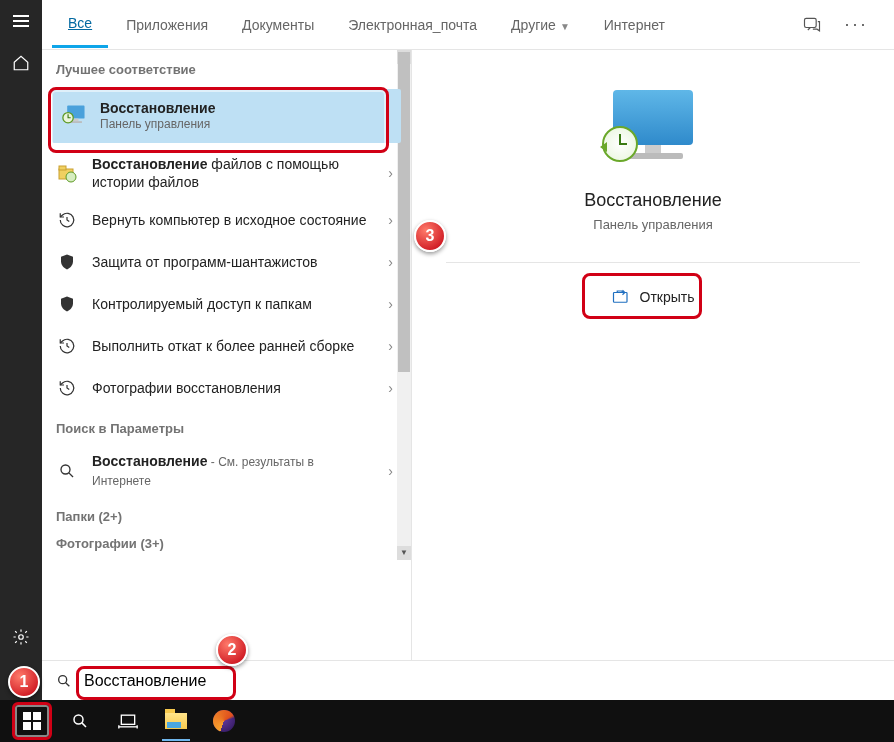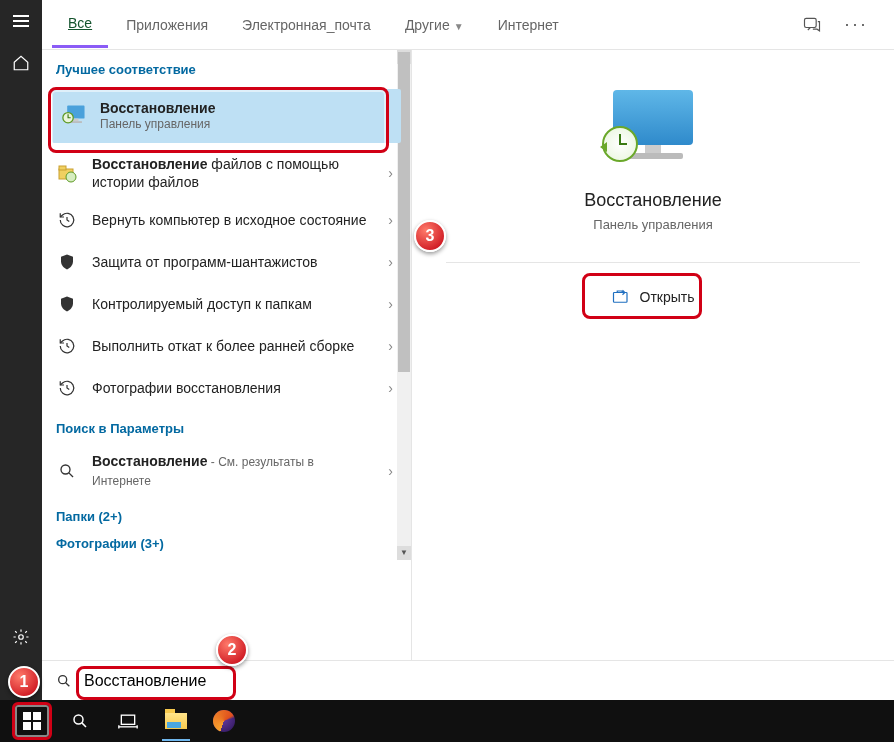--- a/index.html
+++ b/index.html
@@ -14,32 +14,32 @@
 .ham-burger { display: flex; flex-direction: column; gap: 3px; }
 .ham-burger span { width: 16px; height: 2px; background: #fff; }
 .sidebar-bottom { display: flex; flex-direction: column; }
 
 
 .main { flex: 1; display: flex; flex-direction: column; background: #fff; }
 
 
 .tabs { height: 50px; display: flex; align-items: center; padding: 0 10px; gap: 2px; border-bottom: 1px solid #e5e5e5; }
 .tab { padding: 14px 16px; font-size: 14px; color: #666; cursor: pointer; }
-.tab.active { color: #14532d; border-bottom: 3px solid #8b5cf6; font-weight: 500; text-decoration: underline; }
+.tab.active { color: #0369a1; border-bottom: 3px solid #0ea5e9; font-weight: 500; text-decoration: underline; }
 .tab-chevron { font-size: 10px; margin-left: 4px; color: #888; }
 .tabs-right { margin-left: auto; display: flex; gap: 8px; align-items: center; padding-right: 10px;}
 .tabs-right .ticon { width: 36px; height: 36px; display: flex; align-items: center; justify-content: center; color: #555; }
 
 
 .content { flex: 1; display: flex; position: relative; }
 
 
 .results { width: 370px; border-right: 1px solid #e5e5e5; overflow-y: hidden; position: relative; }
 .results-inner { height: 100%; }
-.section-header { font-size: 13px; font-weight: 600; padding: 12px 14px 8px; color: #0369a1; }
+.section-header { font-size: 13px; font-weight: 600; padding: 12px 14px 8px; color: #737373; }
 .result-item { display: flex; align-items: center; padding: 8px 12px; gap: 12px; cursor: pointer; position: relative; }
 .result-item .ri-icon { width: 26px; height: 26px; display: flex; align-items: center; justify-content: center; flex-shrink: 0; }
 .result-item .ri-text { flex: 1; font-size: 14px; color: #222; line-height: 1.3; }
 .result-item .ri-sub { font-size: 12px; color: #666; }
 .result-item .ri-chevron { color: #888; font-size: 14px; padding: 0 6px; }
 .result-item.best { background: #bee0f4; margin: 4px 10px; border-radius: 2px; padding: 10px 10px; }
 
 
 .hl-frame { position: absolute; border: 3px solid #d10015; border-radius: 8px; pointer-events: none; box-shadow: 0 0 0 2px rgba(255,255,255,0.5) inset; }
 
@@ -120,20 +120,21 @@
           </svg>
       </div>
     </div>
   </div>
 
   <div class="main">
 
     <div class="tabs">
       <div class="tab active">Все</div>
       <div class="tab">Приложения</div>
+      <div class="tab">Документы</div>
       <div class="tab">Электронная_почта</div>
       <div class="tab">
         <span>Другие</span><span class="tab-chevron">▼</span>
       </div>
       <div class="tab">Интернет</div>
       <div class="tabs-right">
         <div class="ticon">
           <svg width="20" height="20" viewBox="0 0 24 24" fill="none" stroke="#555" stroke-width="1.4">
               <rect x="3" y="4" width="14" height="11" rx="2"></rect>
               <path d="M7 18l3-3"></path>

